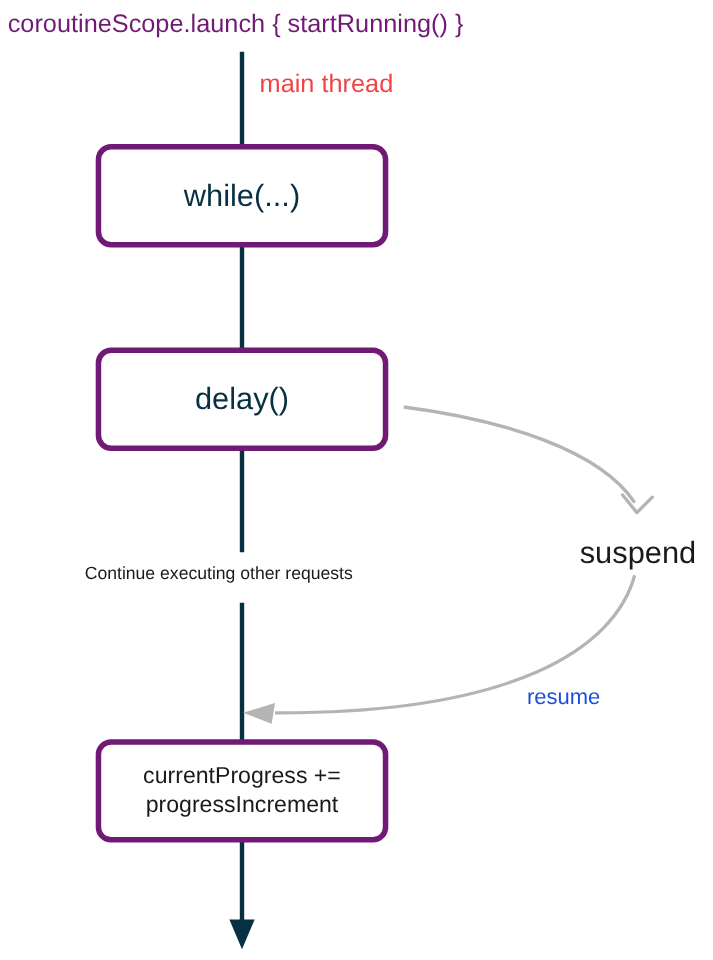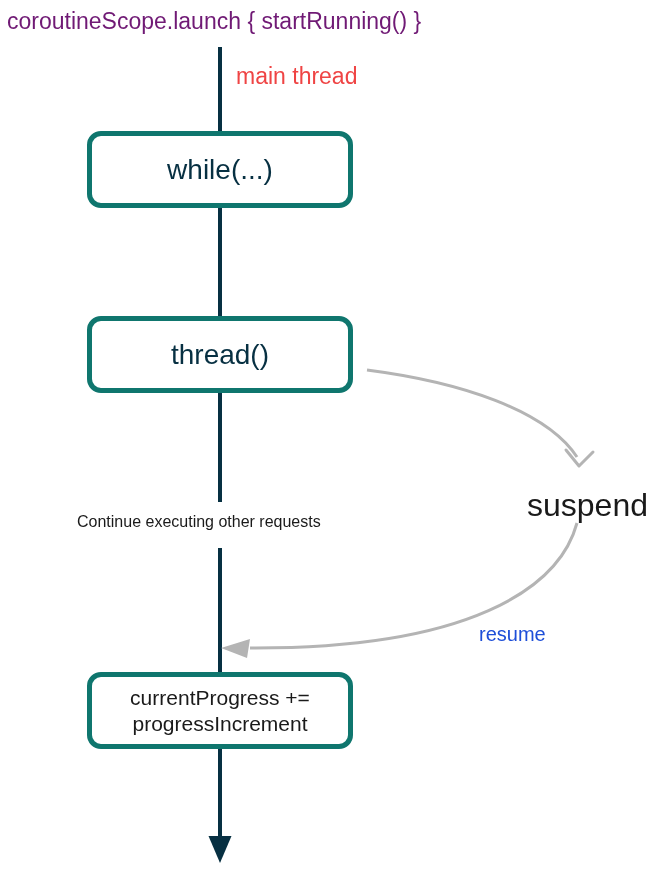--- a/index.html
+++ b/index.html
@@ -31,41 +31,41 @@
     font-size: 23px;
     color: #701a75;
   }
   .thread-label {
     left: 236px; top: 63px;
     font-size: 23px;
     color: #ef4444;
   }
   .suspend-label {
     left: 527px; top: 487px;
-    font-size: 32px;
+    font-size: 28px;
     color: #1a1a1a;
   }
   .continue-label {
     left: 77px; top: 513px;
     font-size: 16px;
     color: #1a1a1a;
   }
   .resume-label {
     left: 479px; top: 623px;
     font-size: 20px;
     color: #1d4ed8;
   }
   .flow-box {
     position: absolute;
     left: 87px;
     width: 266px;
-    height: 77px;
+    height: 94px;
     box-sizing: border-box;
     background: #ffffff;
-    border: 5px solid #0f766e;
+    border: 5px solid #701a75;
     border-radius: 14px;
     display: flex;
     flex-direction: column;
     align-items: center;
     justify-content: center;
     text-align: center;
     color: #073042;
     font-size: 28px;
     z-index: 2;
   }
@@ -105,21 +105,21 @@
 
   <div class="label continue-label">Continue executing other requests</div>
 
   <div class="label resume-label">resume</div>
 
   <div class="flow-box box-while">
     <span>while(...)</span>
   </div>
 
   <div class="flow-box box-delay">
-    <span>thread()</span>
+    <span>delay()</span>
   </div>
 
   <div class="flow-box box-progress">
     <span>currentProgress +=</span>
     <span>progressIncrement</span>
   </div>
 
 </div>
 
 </body></html>

